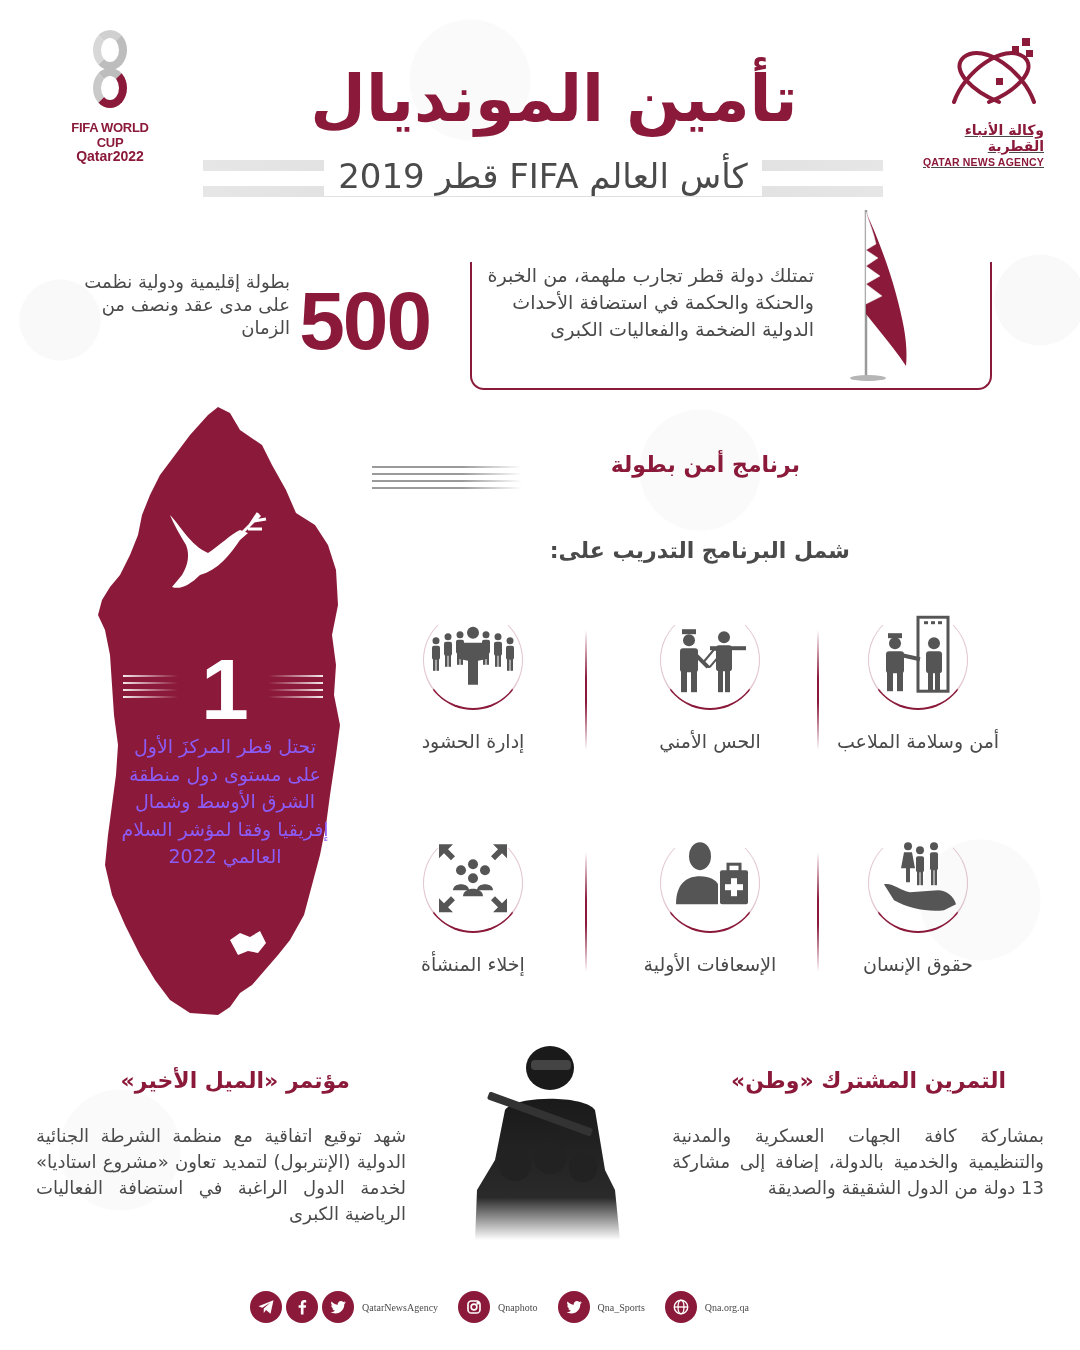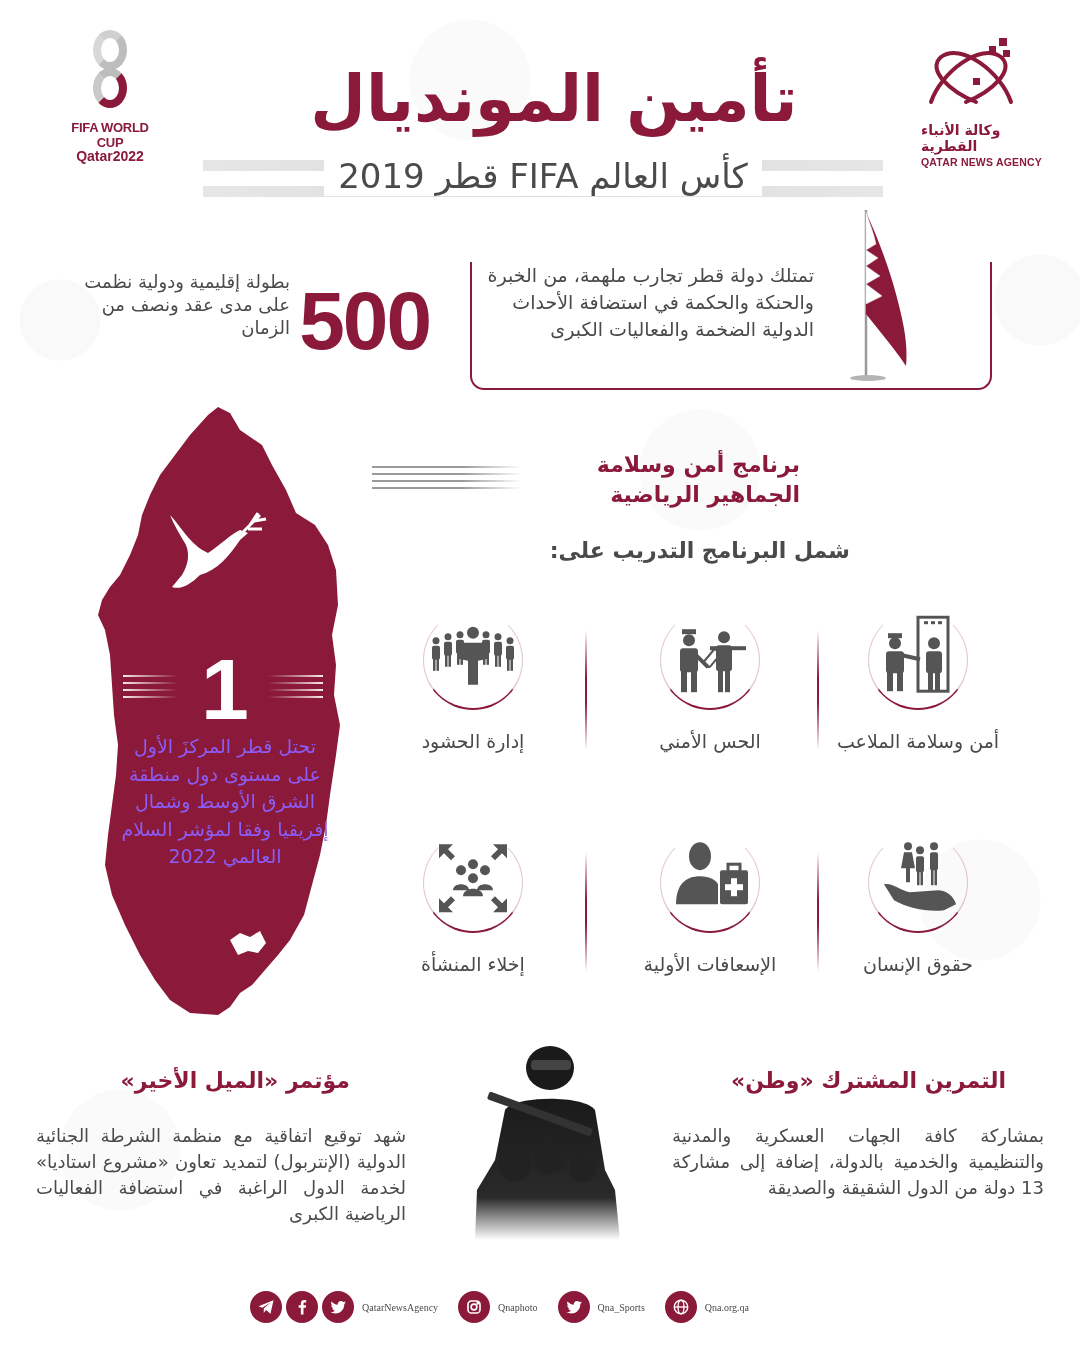--- a/index.html
+++ b/index.html
@@ -27,21 +27,21 @@
     .fifa-trophy { width: 50px; height: 84px; margin: 0 auto 6px; position: relative; }
     .fifa-trophy .loop {
       position: absolute; left: 8px; width: 34px; height: 40px;
       border: 8px solid #c9c9c9; border-radius: 50%;
     }
     .fifa-trophy .loop.top { top: 0; border-color: #d0d0d0 #bdbdbd #bdbdbd #d8d8d8; }
     .fifa-trophy .loop.bottom { top: 38px; border-color: #bdbdbd #8b1a3a #8b1a3a #c9c9c9; }
     .fifa-text1 { font-family: "Liberation Sans", sans-serif; font-weight: 700; font-size: 13px; color: #8b1a3a; letter-spacing: -0.3px; }
     .fifa-text2 { font-family: "Liberation Sans", sans-serif; font-weight: 700; font-size: 14px; color: #8b1a3a; margin-top: -2px; }
 
-    .qna-logo { right: 19px; top: 32px; width: 140px; text-align: left; }
+    .qna-logo { right: 36px; top: 32px; width: 140px; text-align: right; text-decoration: underline; }
     .qna-mark { width: 100px; height: 80px; margin: 0 auto; }
     .qna-ar { font-size: 14px; color: #8b1a3a; font-weight: 700; margin-top: 6px; direction: rtl; }
     .qna-en { font-family: "Liberation Sans", sans-serif; font-size: 10.5px; font-weight: 700; color: #8b1a3a; margin-top: 2px; letter-spacing: 0.2px; }
 
     .main-title {
       left: 0; right: 0; top: 62px; text-align: center;
       font-size: 64px; font-weight: 900; color: #8b1a3a; direction: rtl;
       font-family: "DejaVu Sans", sans-serif; letter-spacing: -1px; padding-left: 28px;
     }
     .subtitle-wrap { left: 203px; top: 158px; width: 680px; height: 44px; }
@@ -218,22 +218,21 @@
 <div class="abs rank-number">1</div>
 <div class="abs rank-text">تحتل قطر المركزَ الأول على مستوى دول منطقة الشرق الأوسط وشمال إفريقيا وفقا لمؤشر السلام العالمي 2022</div>
 
 <div class="abs program-lines">
     <i></i>
     <i></i>
     <i></i>
     <i></i>
   </div>
 <div class="abs program-title">
-  <div>برنامج أمن وسلامة</div>
-  <div>الجماهير الرياضية</div>
+  <div>برنامج أمن بطولة</div>
 </div>
 <div class="abs program-sub">شمل البرنامج التدريب على:</div>
 
 <div class="abs grid-item" style="left:818px; top:610px;">
   <div class="icon-circle">
     <svg width="80" height="80" viewBox="0 0 80 80" fill="#555">
       <rect x="40" y="2" width="30" height="74" fill="none" stroke="#555" stroke-width="3"></rect>
       <rect x="46" y="6" width="4" height="3"></rect>
         <rect x="53" y="6" width="4" height="3"></rect>
         <rect x="60" y="6" width="4" height="3"></rect>

